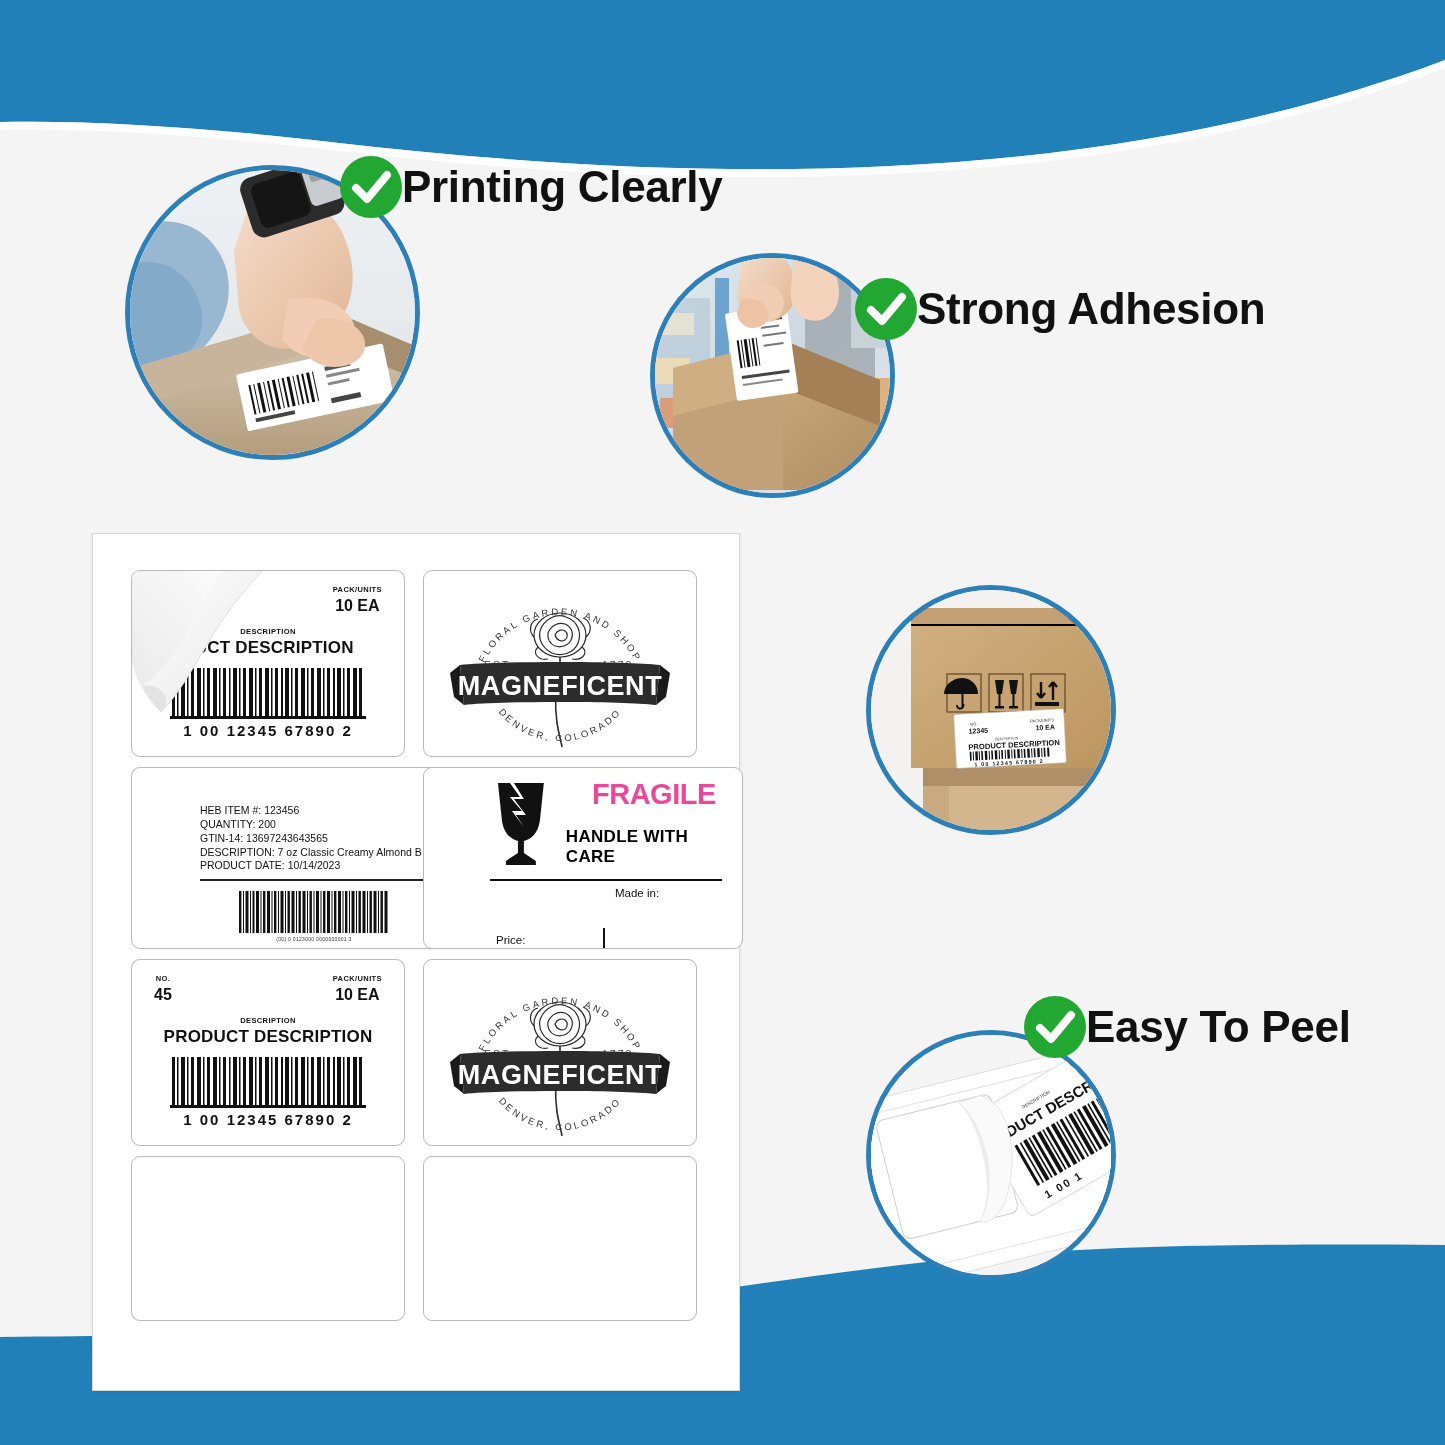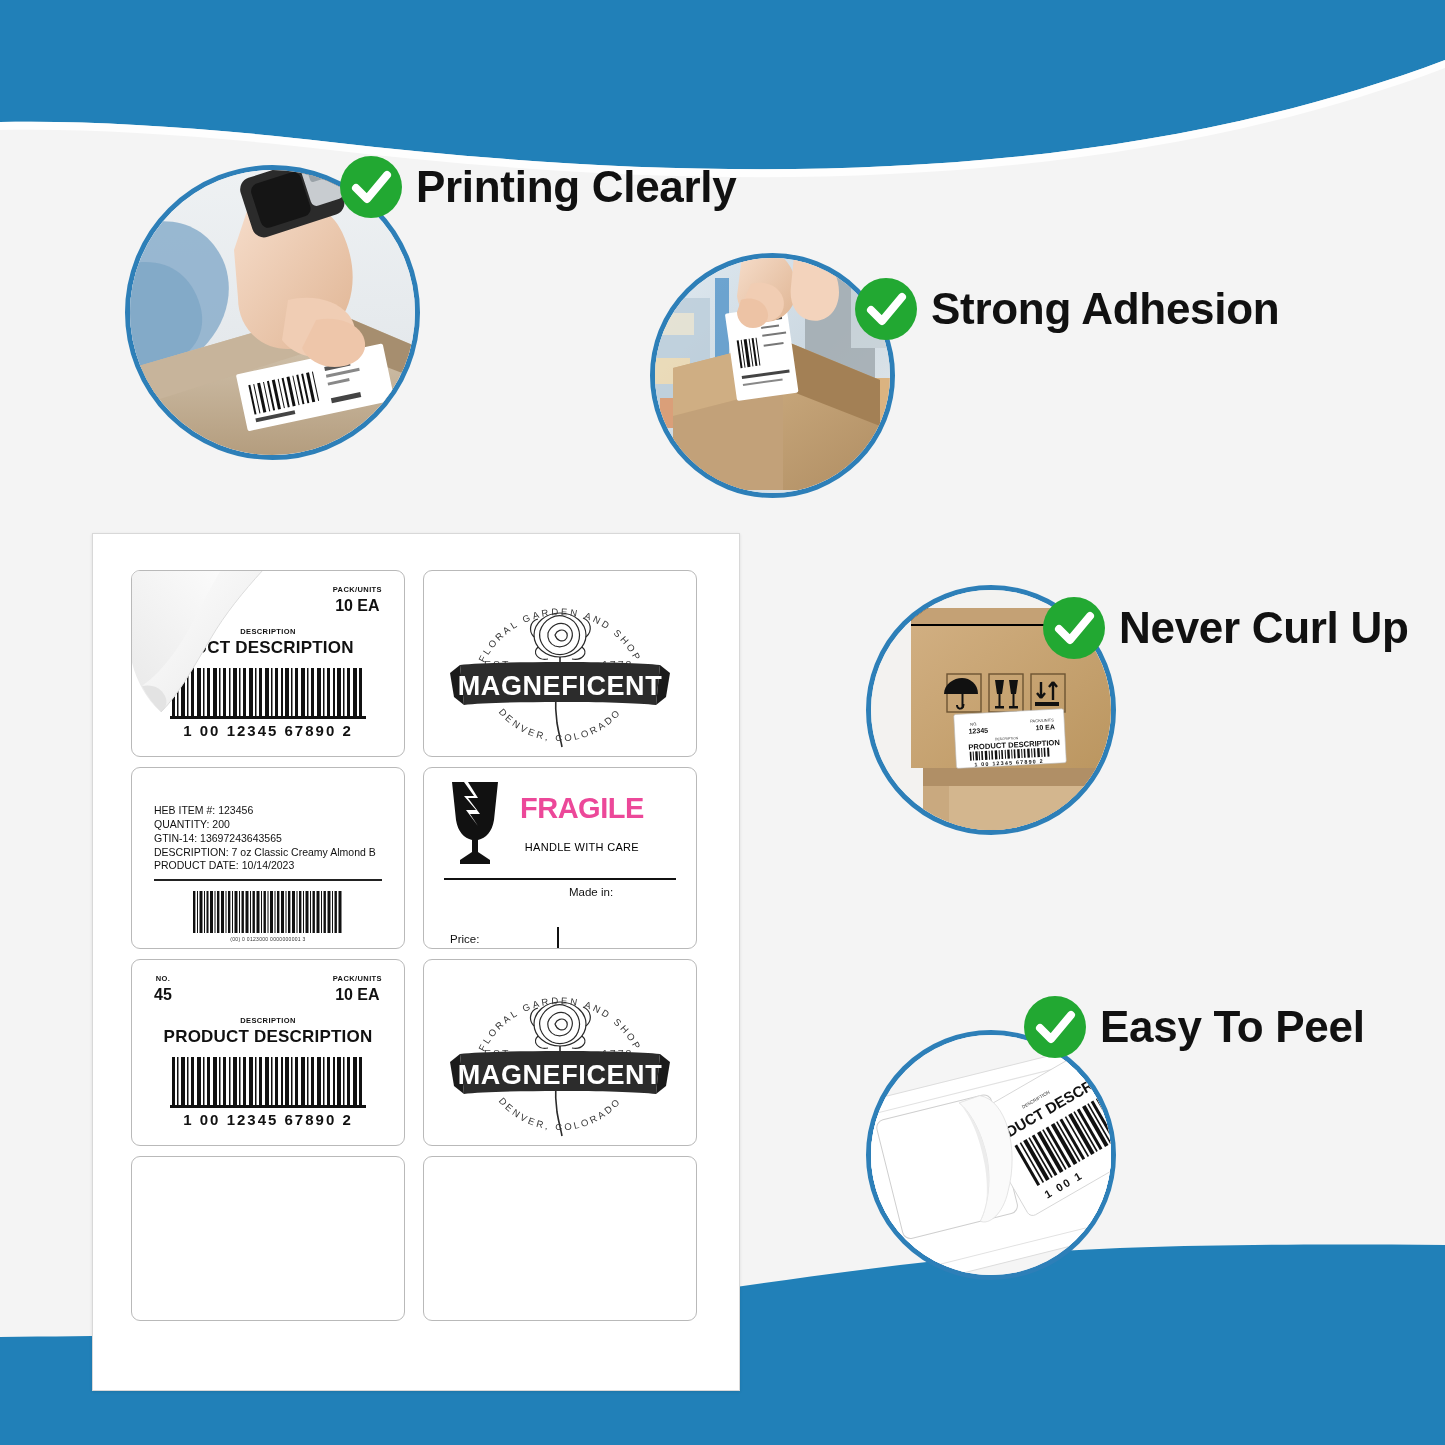--- a/index.html
+++ b/index.html
@@ -11,21 +11,21 @@
     position:relative;
   }
   #stage{position:absolute;inset:0;width:1445px;height:1445px;}
 
   
   .swoosh{position:absolute;pointer-events:none;}
   #swoosh-top{left:0;top:0;width:1445px;height:300px;}
   #swoosh-bottom{left:0;bottom:0;width:1445px;height:260px;}
 
   
-  .feature-head{position:absolute;display:flex;align-items:center;gap:14px;}
+  .feature-head{position:absolute;display:flex;align-items:center;}
   .check-icon{width:62px;height:62px;flex:0 0 62px;display:block;}
   .feature-title{
     font-size:44px;font-weight:bold;color:#111;
     letter-spacing:-0.3px;white-space:nowrap;line-height:1;
   }
 
   
   .photo-circle{
     position:absolute;border-radius:50%;
     border:5px solid #2d7fb8;
@@ -40,21 +40,21 @@
     box-shadow:0 1px 3px rgba(0,0,0,.10);
   }
   .label{
     position:absolute;background:#fff;
     border:1px solid #b9b9b9;border-radius:9px;
     overflow:hidden;
   }
   .lbl-col-l{left:38px;width:272px;}
   .lbl-col-r{left:330px;width:272px;}
   .lbl-row-1{top:36px;height:185px;}
-  .lbl-row-2{top:233px;height:180px;}
+  .lbl-row-2{top:233px;height:180px;padding-left:46px;}
   .lbl-row-3{top:425px;height:185px;}
   .lbl-row-4{top:622px;height:163px;}
 
   
   .bc-label{position:relative;width:100%;height:100%;}
   .bc-top{
     display:flex;justify-content:space-between;
     padding:14px 22px 0 22px;
   }
   .bc-field{text-align:center;}
@@ -80,21 +80,21 @@
   .det-rule{height:2px;background:#222;margin:6px 22px 0 22px;}
   .det-sub{
     text-align:center;font-size:5px;color:#333;letter-spacing:.3px;margin-top:3px;
   }
 
   
   .fr-wrap{position:relative;width:100%;height:100%;}
   .fr-top{display:flex;align-items:center;padding:12px 0 0 20px;gap:14px;}
   .fr-text{display:flex;flex-direction:column;align-items:center;}
   .fr-title{font-size:29px;font-weight:bold;letter-spacing:-.5px;color:#ec4899;line-height:1;}
-  .fr-sub{font-size:11px;font-weight:normal;letter-spacing:.3px;color:#000;margin-top:18px;}
+  .fr-sub{font-size:17px;font-weight:bold;letter-spacing:.3px;color:#000;margin-top:18px;}
   .fr-rule{height:2px;background:#111;margin:0 20px;}
   .fr-row{display:flex;position:relative;}
   .fr-cell{font-size:11.5px;color:#111;padding:6px 0 6px 6px;}
   .fr-cell.left{width:50%;border-right:2px solid #111;margin-top:47px;}
   .fr-cell.right{width:50%;padding-left:10px;}
 
   
   .logo-label{width:100%;height:100%;display:block;}
 
   
@@ -326,27 +326,20 @@
             <rect x="157.5" y="160" width="1" height="9"></rect>
           <rect x="160" y="160" width="1.6" height="9"></rect>
             <rect x="163.5" y="160" width="2.4" height="9"></rect>
           <rect x="167.5" y="160" width="1" height="9"></rect>
             <rect x="170" y="160" width="1.6" height="9"></rect>
           <rect x="173.5" y="160" width="2" height="9"></rect>
         </g>
         <text x="100" y="175" font-family="Liberation Sans, sans-serif" font-size="5.4" font-weight="bold" fill="#111" letter-spacing="1.2">1  00  12345  67890  2</text>
       </g>
     </svg>
-  </div>
-  <div class="feature-head" style="left:1043px;top:597px;">
-    <svg class="check-icon" viewBox="0 0 62 62">
-      <circle cx="31" cy="31" r="31" fill="#22a832"></circle>
-      <path d="M16 32 L27 43 L47 19" fill="none" stroke="#fff" stroke-width="8" stroke-linecap="round" stroke-linejoin="round"></path>
-    </svg>
-    <span class="feature-title">Never Curl Up</span>
   </div>
 
   <div class="photo-circle" style="left:866px;top:1030px;width:240px;height:240px;">
     <svg viewBox="0 0 240 240" preserveAspectRatio="xMidYMid slice">
       <rect width="240" height="240" fill="#f5f5f5"></rect>
 
       <g transform="rotate(-14 120 130)">
         <rect x="-30" y="38" width="280" height="190" fill="#ffffff" stroke="#dcdcdc" stroke-width="1"></rect>
         <rect x="-14" y="52" width="256" height="162" fill="#ffffff" stroke="#e2e2e2" stroke-width="1"></rect>
 

